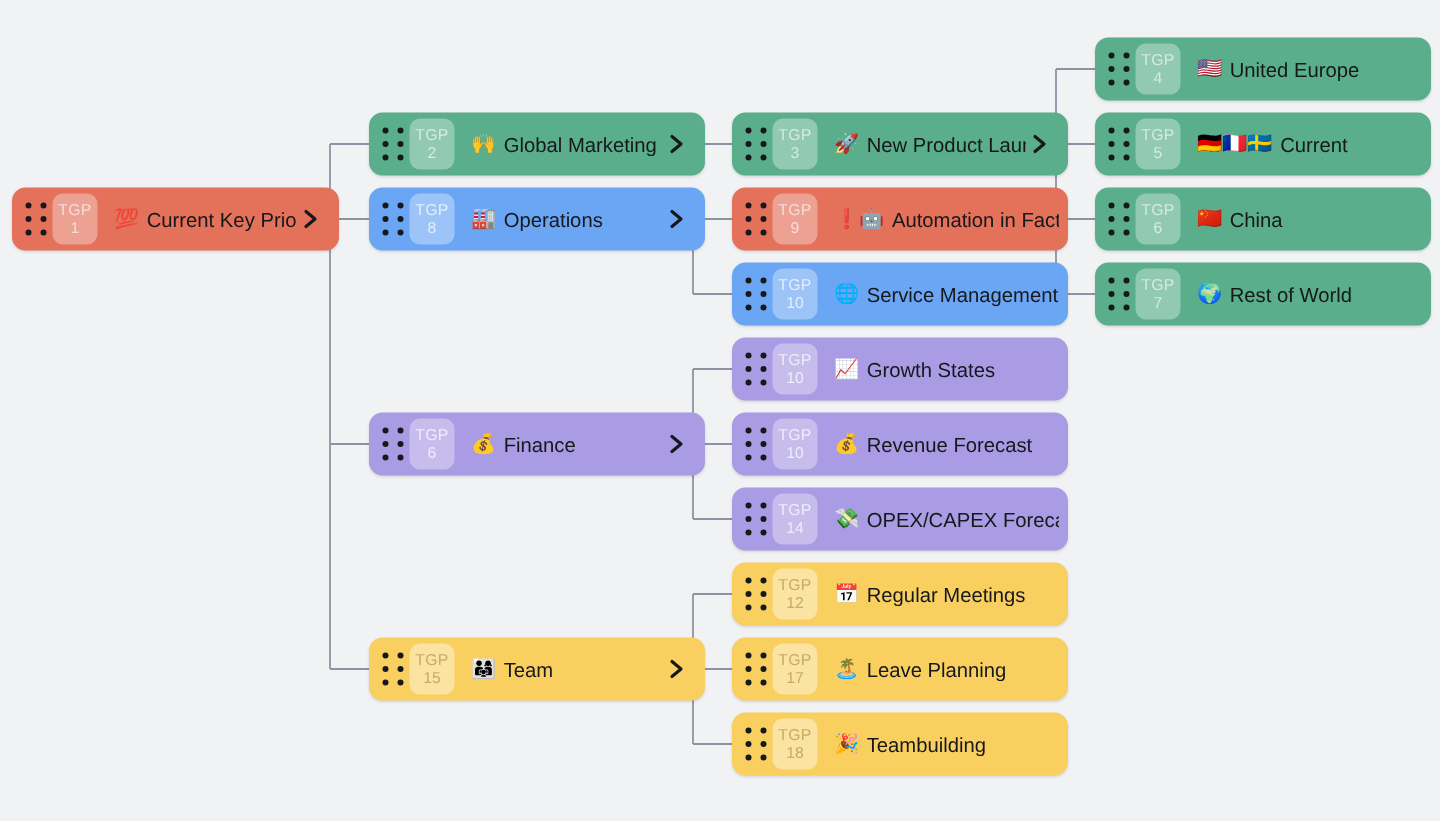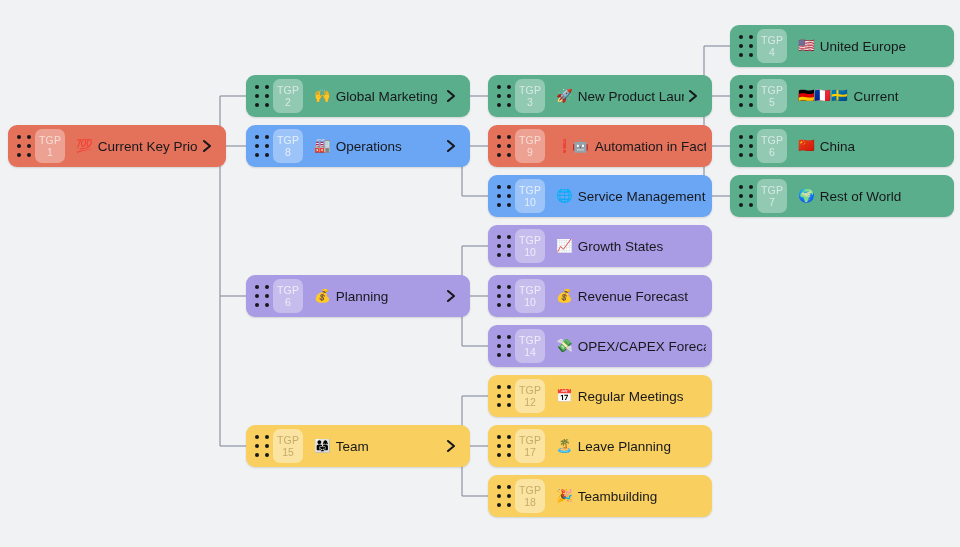--- a/index.html
+++ b/index.html
@@ -201,21 +201,21 @@
         <i></i>
         <i></i>
         <i></i>
       </div>
       <div class="badge">
         <span class="bt">TGP</span>
         <span class="bn">6</span>
       </div>
       <div class="label">
         <span class="emoji">💰</span>
-        <span>Planning</span>
+        <span>Finance</span>
       </div>
       <div class="chev">
         <svg width="12" height="14" viewBox="0 0 12 14">
           <path d="M3 2 L9 7 L3 12" fill="none" stroke="#16181c" stroke-width="2.1" stroke-linecap="round" stroke-linejoin="round"></path>
         </svg>
       </div>
     </div>
     <div class="node yellow" style="left: 246px; top: 425px; width: 224px;">
       <div class="handle">
         <i></i>

